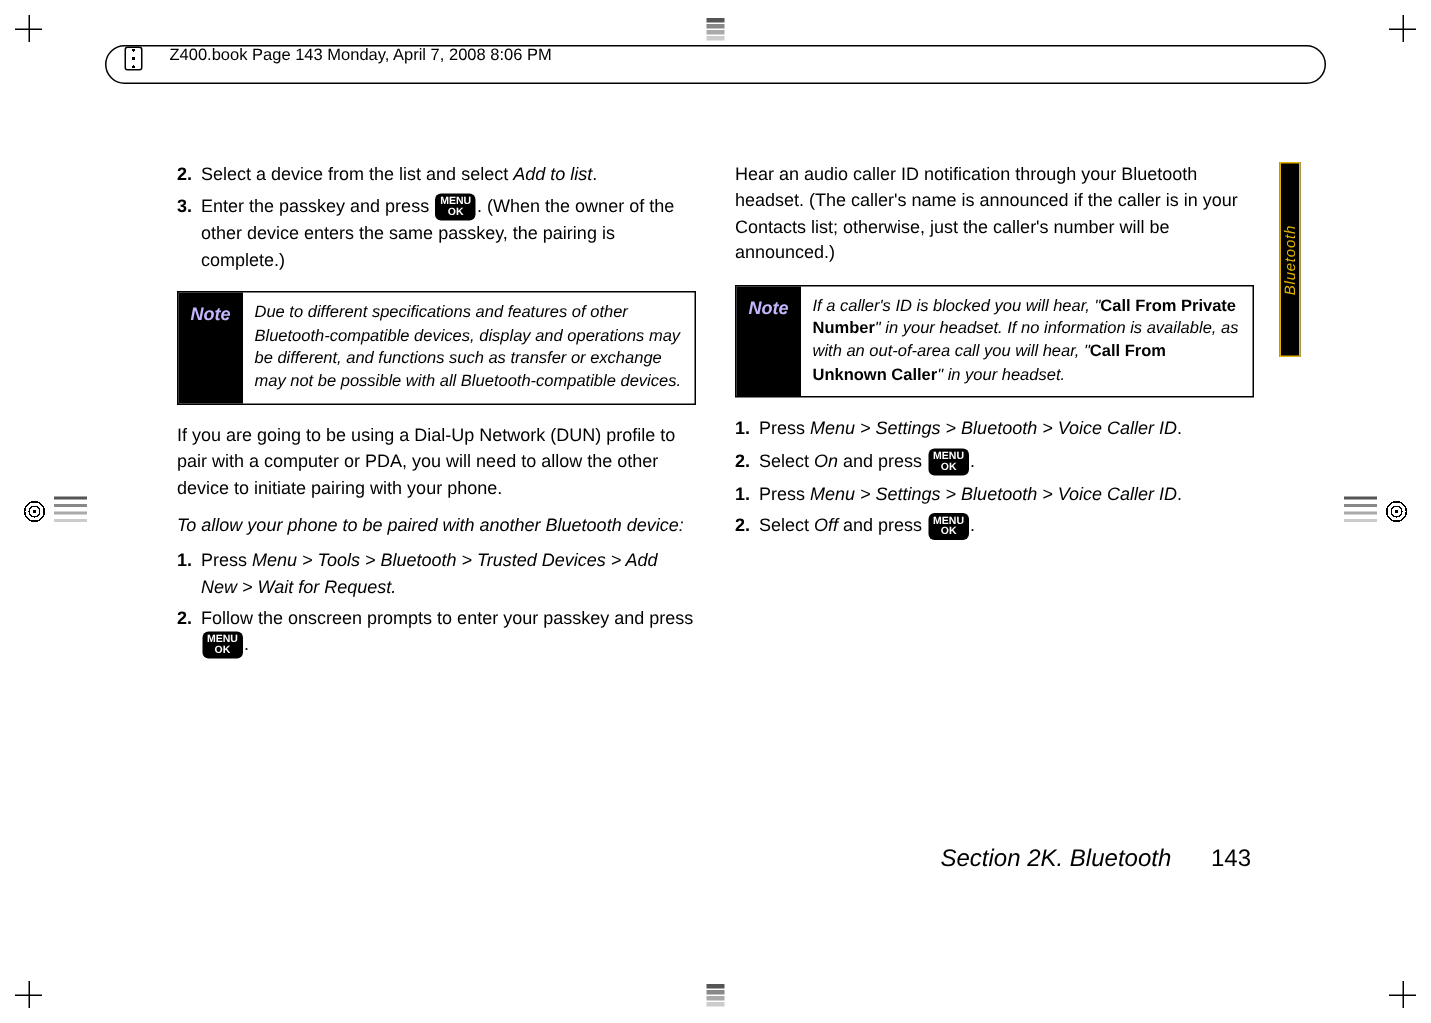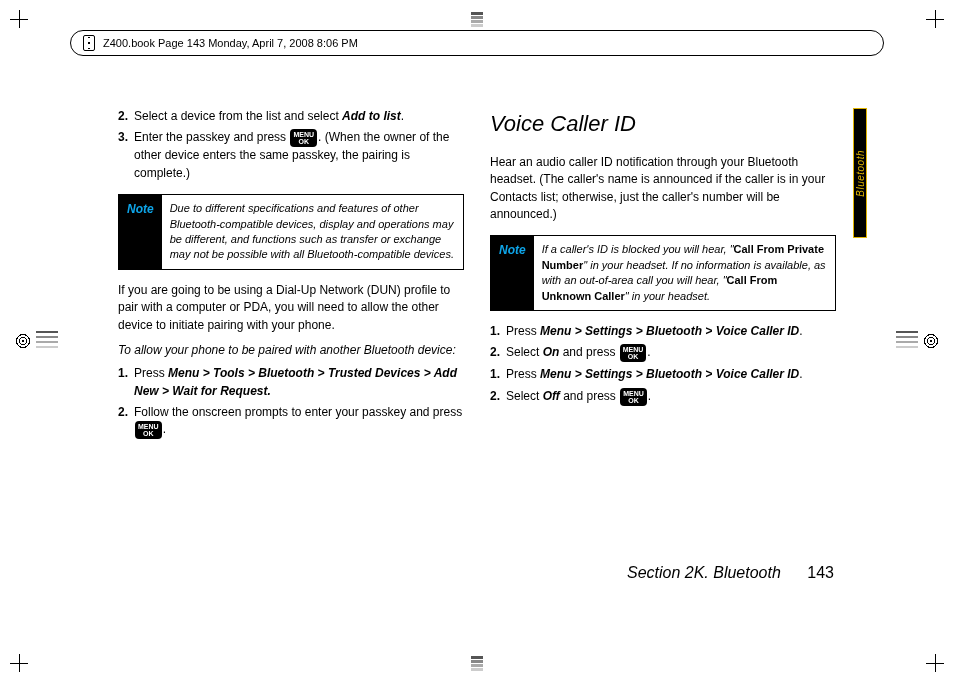--- a/index.html
+++ b/index.html
@@ -26,43 +26,43 @@
   .hbar-wrap.left { left: 36px; }
   .hbar-wrap.right { right: 36px; }
   .hbar-wrap.ctr-top { top: 12px; left: 50%; transform: translateX(-50%); width: 12px; }
   .hbar-wrap.ctr-bot { bottom: 10px; left: 50%; transform: translateX(-50%); width: 12px; }
   .hbar-wrap.ctr-top .bar, .hbar-wrap.ctr-bot .bar { height: 3px; margin-bottom: 1px; }
   .b1 { background: #555; }
   .b2 { background: #888; }
   .b3 { background: #aaa; }
   .b4 { background: #ccc; }
 
-  .page-border { position: absolute; left: 70px; top: 30px; right: 70px; height: 26px; border: 1px solid #000; border-radius: 13px; display: flex; align-items: center; padding: 0 12px; font-size: 11px; gap: 8px; }
+  .page-border { position: absolute; left: 70px; top: 30px; right: 70px; height: 26px; border: 1px solid #000; border-radius: 13px; display: flex; align-items: flex-start; padding: 0 12px; font-size: 11px; gap: 18px; }
   .spiral { width: 12px; height: 16px; background:
      radial-gradient(circle at 50% 10%, #000 1px, transparent 1px),
      radial-gradient(circle at 50% 50%, #000 1px, transparent 1px),
      radial-gradient(circle at 50% 90%, #000 1px, transparent 1px); border: 1px solid #000; border-radius: 2px; }
 
   .side-tab { position: absolute; right: 87px; top: 108px; width: 14px; height: 130px; background: #000; border: 1px solid #e0b400; display: flex; align-items: center; justify-content: center; }
   .side-tab span { color: #e0b400; font-size: 10px; font-style: italic; writing-mode: vertical-rl; transform: rotate(180deg); letter-spacing: 0.5px; }
 
   .content { position: absolute; left: 118px; top: 108px; right: 118px; bottom: 110px; display: flex; gap: 26px; }
   .col { flex: 1; font-size: 12px; line-height: 1.45; }
 
   ol { list-style: none; }
   ol li { position: relative; padding-left: 16px; margin-bottom: 4px; }
   ol li .num { position: absolute; left: 0; font-weight: bold; }
 
-  .ibold { font-weight: bold; font-style: italic; }
+  .ibold { font-weight: normal; font-style: italic; }
 
   .key { display: inline-flex; background: #000; color: #fff; border-radius: 4px; font-size: 7px; font-weight: bold; line-height: 1; padding: 2px 3px; flex-direction: column; align-items: center; vertical-align: middle; margin: 0 1px; }
   .key span { display: block; }
 
   .note { display: flex; border: 1px solid #000; margin: 12px 0; }
-  .note-label { background: #000; color: #0ea5e9; font-style: italic; font-weight: bold; padding: 6px 8px; font-size: 12px; display: flex; align-items: flex-start; }
+  .note-label { background: #000; color: #c4b5fd; font-style: italic; font-weight: bold; padding: 6px 8px; font-size: 12px; display: flex; align-items: flex-start; }
   .note-body { padding: 6px 8px; font-style: italic; font-size: 11px; line-height: 1.4; flex: 1; }
 
   .h-sub { font-size: 15px; margin: 10px 0 8px; }
   .h-main { font-size: 22px; font-style: italic; margin-bottom: 14px; }
   .instr { font-style: italic; margin: 8px 0 6px; }
   .para { margin-bottom: 6px; }
 
   .footer { position: absolute; bottom: 100px; right: 120px; font-size: 16px; font-style: italic; }
   .footer .pg { font-style: normal; margin-left: 22px; }
 
@@ -145,21 +145,20 @@
         <span class="num">2.</span>
         <span>Follow the onscreen prompts to enter your passkey and press </span><span class="key">
             <span>MENU</span>
             <span>OK</span>
           </span><span>.</span>
       </li>
     </ol>
   </div>
 
   <div class="col">
-    <div class="h-main">Voice Caller ID</div>
     <p class="para">Hear an audio caller ID notification through your Bluetooth headset. (The caller's name is announced if the caller is in your Contacts list; otherwise, just the caller's number will be announced.)</p>
 
     <div class="note">
       <div class="note-label">Note</div>
       <div class="note-body">
         <span>If a caller's ID is blocked you will hear, "</span><span class="bold-roman">Call From Private Number</span><span>" in your headset. If no information is available, as with an out-of-area call you will hear, "</span><span class="bold-roman">Call From Unknown Caller</span><span>" in your headset.</span>
       </div>
     </div>
 
     <ol>

